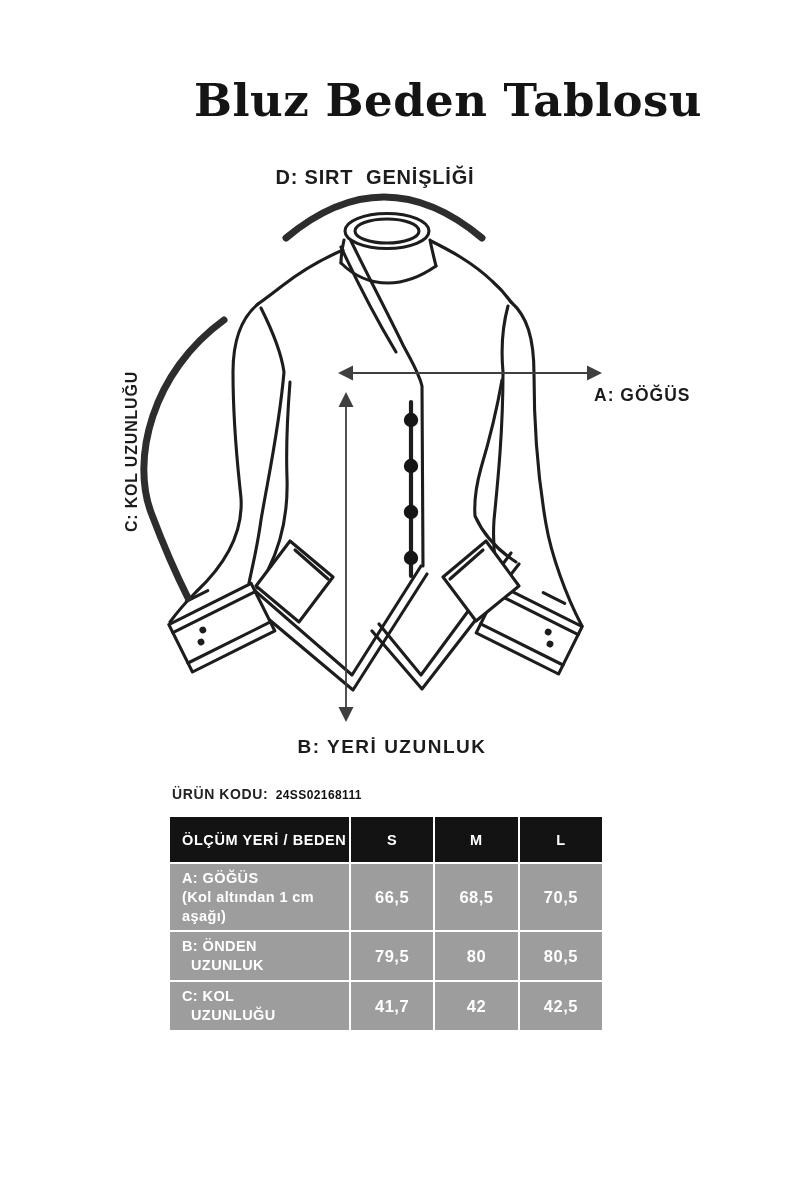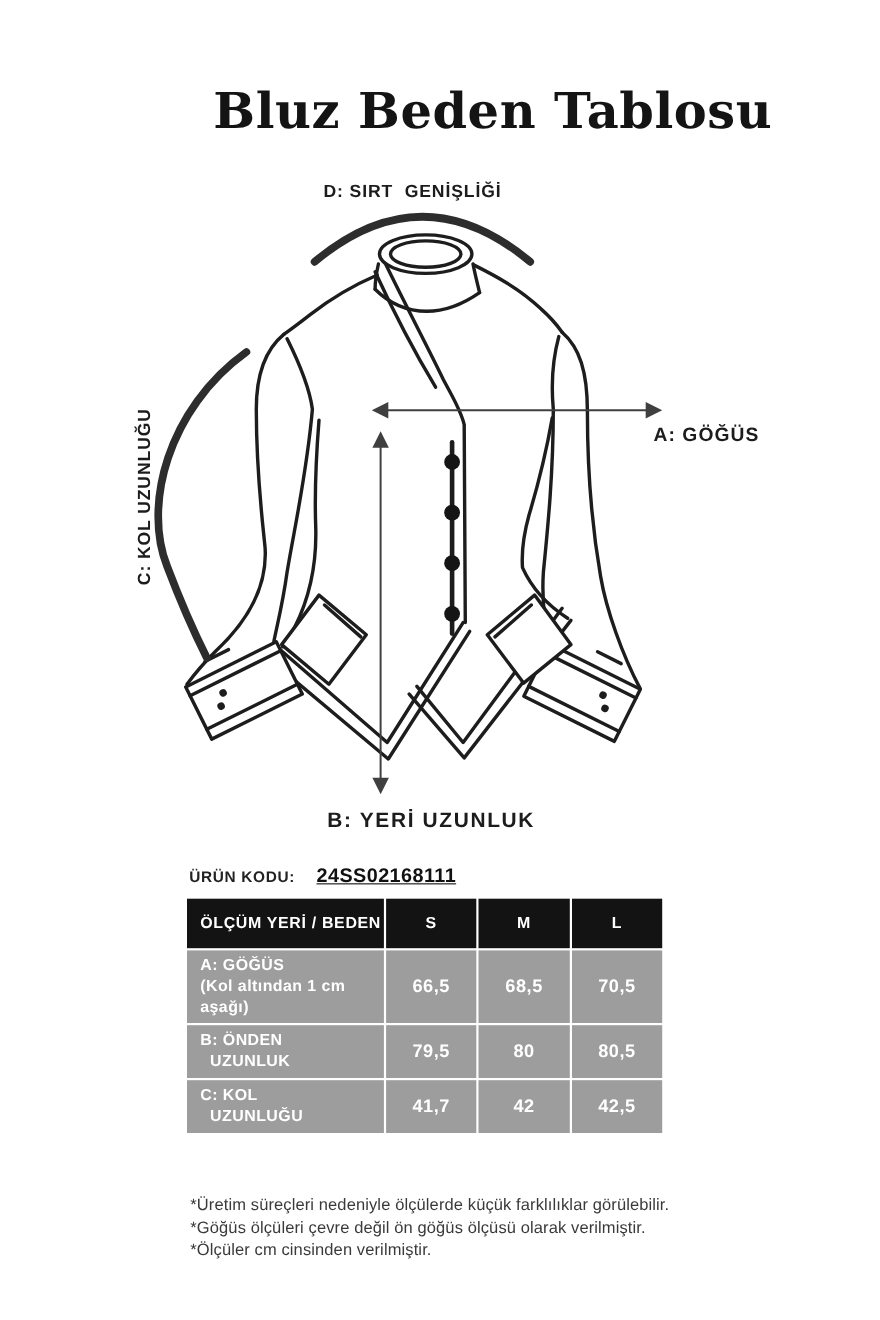--- a/index.html
+++ b/index.html
@@ -3,28 +3,28 @@
 <meta charset="utf-8">
 <style>
   html,body{margin:0;padding:0;background:#ffffff;}
   .page{position:relative;width:800px;height:1200px;background:#ffffff;overflow:hidden;
         font-family:"Liberation Sans", sans-serif;color:#1c1c1c;}
   .title{position:absolute;left:0;top:74px;width:800px;margin:0;text-align:center;
          font-family:"DejaVu Serif", serif;font-weight:700;font-size:45px;
          letter-spacing:0.5px;color:#141414;padding-left:48px;}
   .diagram-svg{position:absolute;left:0;top:0;}
   .lbl{position:absolute;font-weight:700;color:#1c1c1c;white-space:pre;}
-  .lbl-d{left:260px;top:166px;width:230px;text-align:center;font-size:16px;letter-spacing:0.8px;}
+  .lbl-d{left:260px;top:166px;width:230px;text-align:center;font-size:20px;letter-spacing:0.8px;}
   .lbl-a{left:594px;top:385px;font-size:17.5px;letter-spacing:1px;}
   .lbl-b{left:262px;top:736px;width:260px;text-align:center;font-size:19px;letter-spacing:1.5px;}
   .lbl-c{left:53px;top:442px;width:160px;height:20px;text-align:center;font-size:16px;
          letter-spacing:0.8px;transform:rotate(-90deg);transform-origin:center;}
   .product-code{position:absolute;left:172px;top:786px;font-size:14px;font-weight:700;
                 letter-spacing:0.6px;color:#222;}
-  .product-code .code{font-size:18px;font-weight:700;letter-spacing:0.4px;color:#111;margin-left:15px;text-decoration:underline;}
+  .product-code .code{font-size:12px;font-weight:700;letter-spacing:0.4px;color:#111;margin-left:3px;}
   table.size-table{position:absolute;left:168px;top:815px;width:436px;
                    border-collapse:separate;border-spacing:2px;table-layout:fixed;}
   table.size-table th, table.size-table td{margin:0;vertical-align:middle;}
   tr.hrow th{background:#131313;color:#ffffff;font-size:14.5px;font-weight:700;
              letter-spacing:0.6px;height:43px;margin-left:28px;}
   tr.hrow th.measure{text-align:left;padding-left:12px;}
   tr.trow td{background:#9d9d9d;color:#ffffff;}
   td.rlabel{text-align:left;padding-left:12px;font-size:14.5px;font-weight:700;
             letter-spacing:0.4px;line-height:19px;}
   td.val{text-align:center;font-size:16.5px;font-weight:700;letter-spacing:0.5px;}
@@ -175,19 +175,14 @@
           <span class="l1">C: KOL</span>
           <span class="l2 ind">UZUNLUĞU</span>
         </td>
         <td class="val">41,7</td>
         <td class="val">42</td>
         <td class="val">42,5</td>
       </tr>
     </tbody>
   </table>
 
-  <div class="notes">
-    <div class="note">*Üretim süreçleri nedeniyle ölçülerde küçük farklılıklar görülebilir.</div>
-    <div class="note">*Göğüs ölçüleri çevre değil ön göğüs ölçüsü olarak verilmiştir.</div>
-    <div class="note">*Ölçüler cm cinsinden verilmiştir.</div>
-  </div>
 
 </div>
 
 </body></html>

